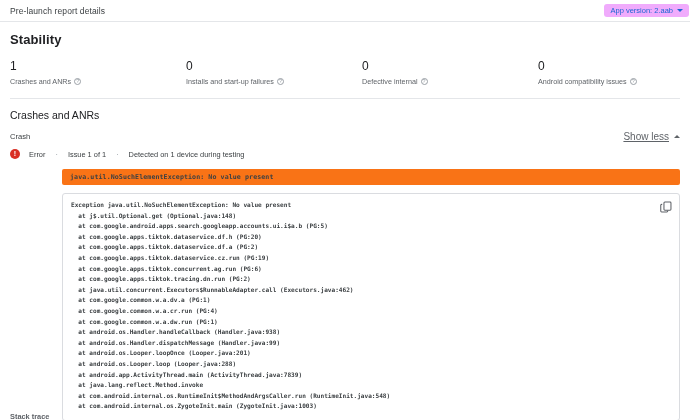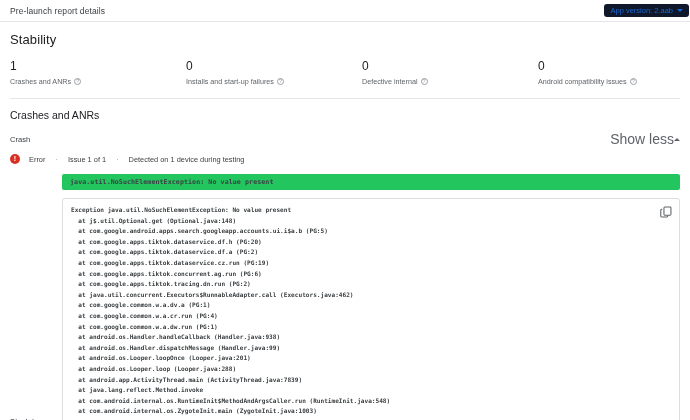--- a/index.html
+++ b/index.html
@@ -15,33 +15,33 @@
   
   .topbar {
     height: 22px;
     display: flex; align-items: center; justify-content: space-between;
     padding: 0 1px 0 10px;
     border-bottom: 1px solid #e4e6e9;
   }
   .breadcrumb { font-size: 8.5px; color: #3c4043; letter-spacing: .1px; }
   .version-chip {
     display: inline-flex; align-items: center; gap: 4px;
-    background: #0f172a; color: #1967d2;
+    background: #f0abfc; color: #1967d2;
     font-size: 7.5px; border-radius: 3px;
     padding: 3px 6px; line-height: 1; cursor: pointer;
   }
   .caret-d {
     width: 0; height: 0;
     border-left: 3px solid transparent; border-right: 3px solid transparent;
     border-top: 3.5px solid #1967d2;
   }
 
   
   .stability-title {
-    font-size: 13px; font-weight: 400; color: #202124;
+    font-size: 13px; font-weight: 700; color: #202124;
     padding: 10px 10px 0 10px; letter-spacing: .1px;
   }
 
   
   .metrics {
     display: flex; padding: 12px 10px 0 10px;
   }
   .metric { flex: 0 0 176px; }
   .metric:nth-child(1) { flex: 0 0 176px; }
   .metric-value { font-size: 12px; color: #202124; line-height: 14px; font-weight: 400; }
@@ -65,22 +65,22 @@
   
   .crashes-title {
     font-size: 10.5px; color: #202124; padding: 10px 10px 0 10px;
   }
   .crash-row {
     display: flex; align-items: center; justify-content: space-between;
     padding: 10px 10px 0 10px;
   }
   .crash-label { font-size: 7.6px; color: #3c4043; }
   .show-less {
-    display: flex; align-items: center; 
-    font-size: 14px; color: #5f6368; cursor: pointer;
+    display: flex; align-items: center; gap: 5px;
+    font-size: 10px; color: #5f6368; cursor: pointer; text-decoration: underline;
   }
   .caret-up {
     width: 0; height: 0;
     border-left: 3px solid transparent; border-right: 3px solid transparent;
     border-bottom: 3.5px solid #5f6368;
   }
 
   .error-line {
     display: flex; align-items: center; gap: 9px;
     padding: 7px 10px 0 10px;
@@ -95,21 +95,21 @@
     color: #fff; font-size: 7px; font-weight: 700;
     text-align: center; line-height: 10px;
   }
   .sep { color: #9aa0a6; padding: 0 1px; }
 
   
   .st-wrap { padding: 10px 10px 0 10px; display: flex; align-items: flex-end; font-weight: bold; }
   .st-label { font-size: 7.4px; color: #5f6368; width: 52px; flex: none; padding-top: 5px; }
   .st-body { flex: 1; position: relative; }
   .st-head {
-    background: #22c55e; border-radius: 2px;
+    background: #f97316; border-radius: 2px;
     padding: 4px 8px;
     font-family: "DejaVu Sans Mono", monospace;
     font-size: 6.6px; color: #3c4043; letter-spacing: .1px;
   }
   .st-box {
     margin-top: 8px;
     border: 1px solid #dadce0; border-radius: 3px;
     padding: 6px 8px 8px 8px;
     position: relative;
     min-height: 168px;

